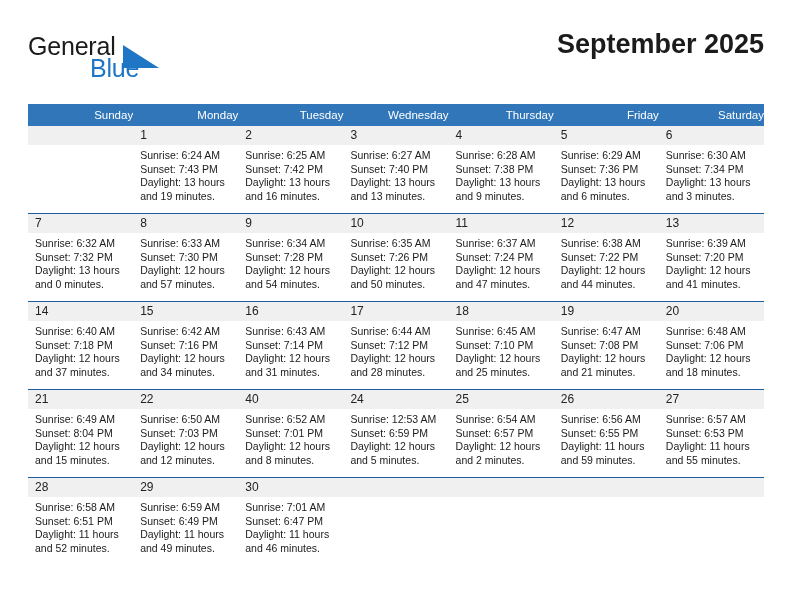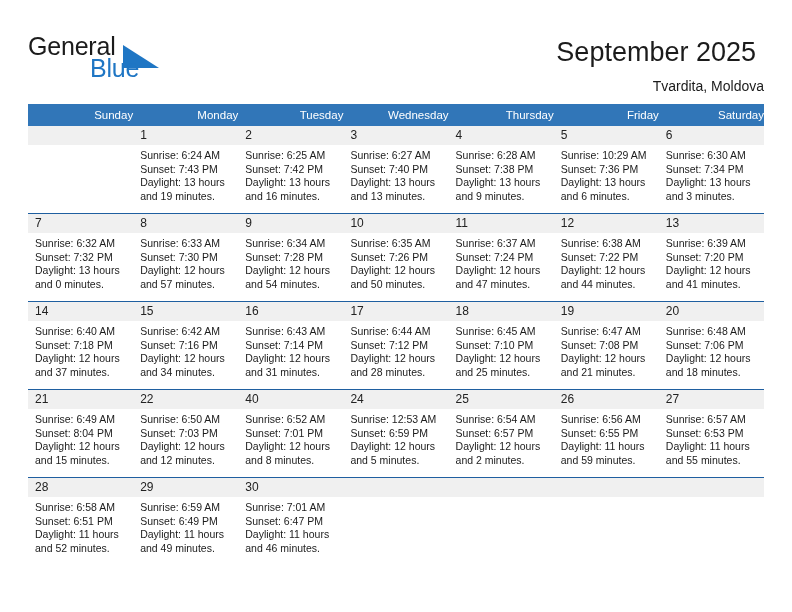--- a/index.html
+++ b/index.html
@@ -57,22 +57,22 @@
 
   .title-block {
     position: absolute;
     right: 0; top: 0;
     text-align: right;
   }
   .cal-title {
     font-size: 27px;
     color: #1b1b1b;
     line-height: 32px;
-    font-weight: normal;
-    margin: 8px;
+    font-weight: bold;
+    margin: 0;
     white-space: nowrap;
   }
   .cal-subtitle {
     font-size: 14px;
     color: #1b1b1b;
     line-height: 20px;
     margin: 4px 0 0 0;
     white-space: nowrap;
   }
 
@@ -131,21 +131,20 @@
   <div class="header">
 
     <div class="logo">
       <span class="logo-general">General</span>
       <span class="logo-tri"></span>
       <span class="logo-blue">Blue</span>
     </div>
 
     <div class="title-block">
       <h1 class="cal-title">September 2025</h1>
-      <div class="cal-subtitle">Tvardita, Moldova</div>
     </div>
 
   </div>
 
   <table class="calendar">
     <thead>
       <tr>
         <th>Sunday</th>
         <th>Monday</th>
         <th>Tuesday</th>
@@ -193,21 +192,21 @@
             <div class="daybody">
               <div>Sunrise: 6:28 AM</div>
               <div>Sunset: 7:38 PM</div>
               <div>Daylight: 13 hours</div>
               <div>and 9 minutes.</div>
             </div>
           </td>
           <td class="">
             <div class="daynum">5</div>
             <div class="daybody">
-              <div>Sunrise: 10:29 AM</div>
+              <div>Sunrise: 6:29 AM</div>
               <div>Sunset: 7:36 PM</div>
               <div>Daylight: 13 hours</div>
               <div>and 6 minutes.</div>
             </div>
           </td>
           <td class="">
             <div class="daynum">6</div>
             <div class="daybody">
               <div>Sunrise: 6:30 AM</div>
               <div>Sunset: 7:34 PM</div>

